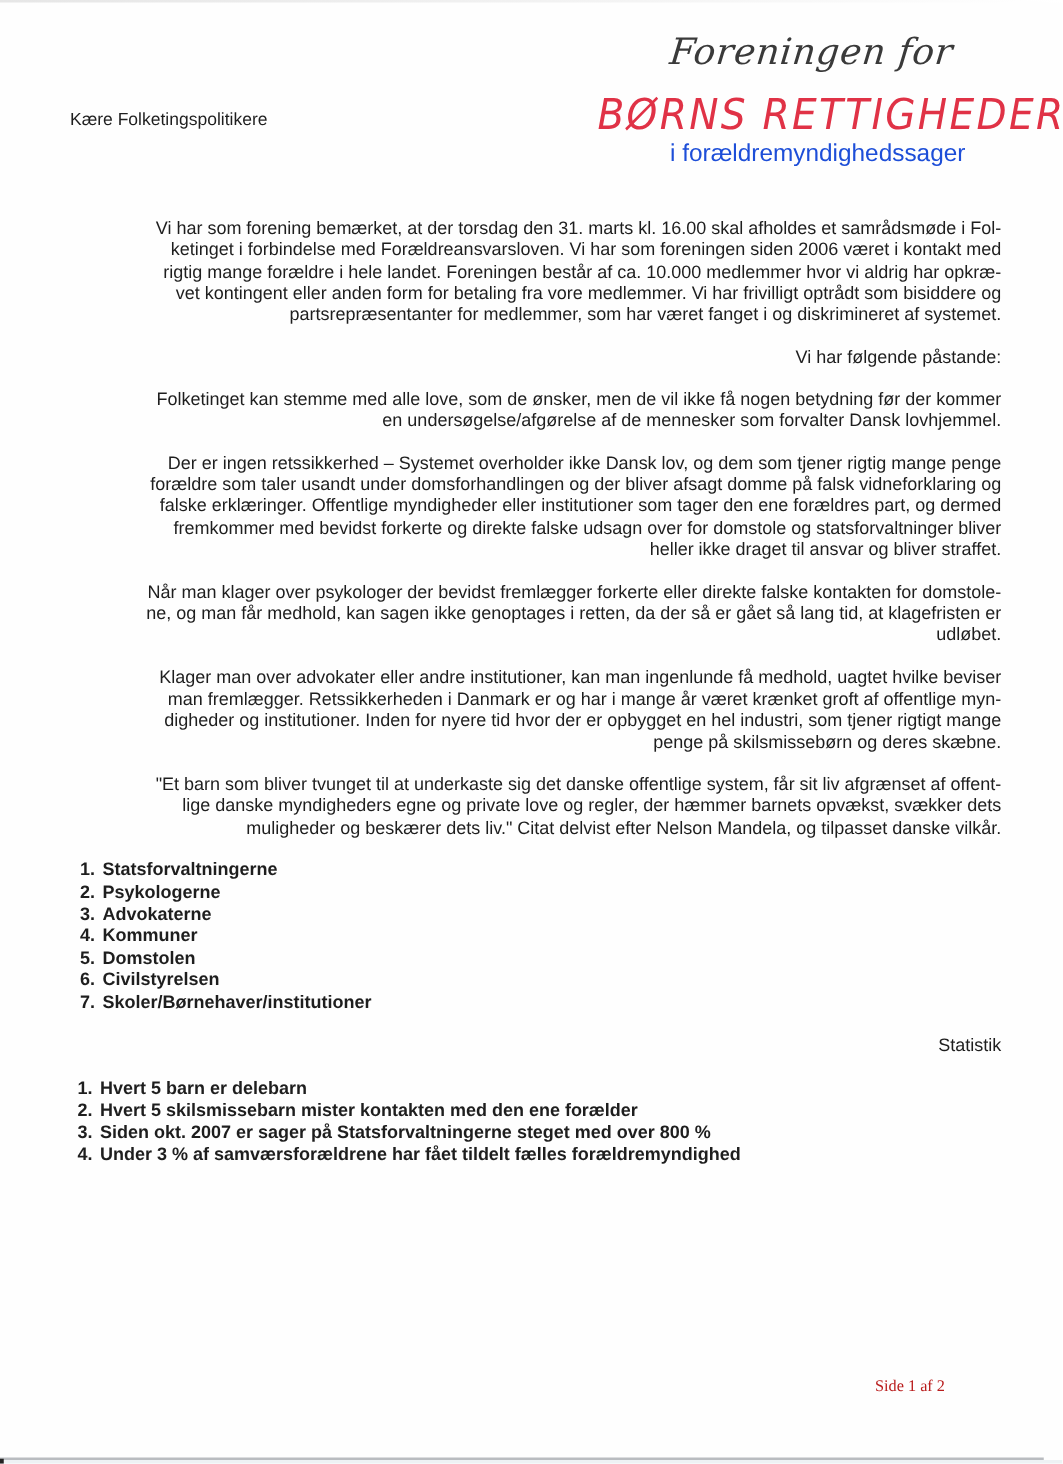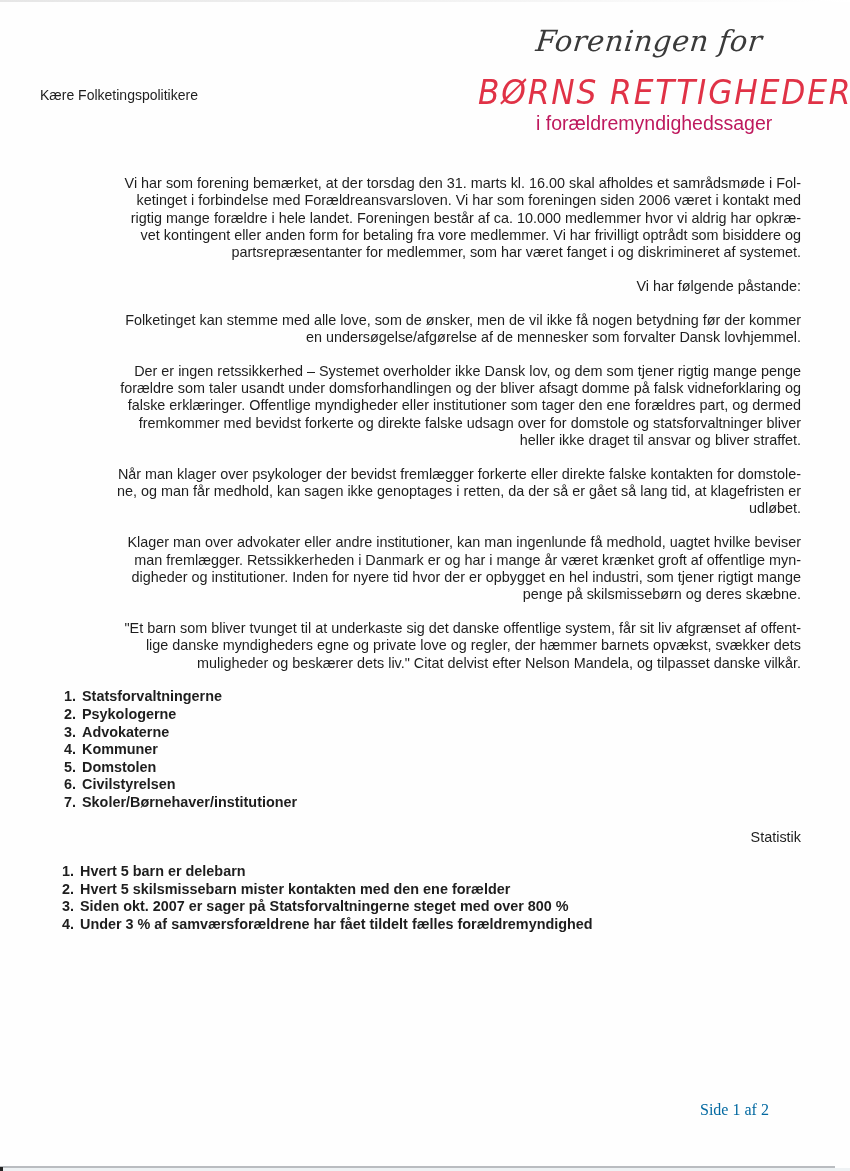--- a/index.html
+++ b/index.html
@@ -77,27 +77,27 @@
     transform: scaleX(0.92);
     transform-origin: left center;
     white-space: nowrap;
   }
   .logo-sub {
     position: absolute;
     left: 66px;
     top: 88px;
     font-family: "Liberation Sans", sans-serif;
     font-size: 19.5px;
-    color: #be185d;
+    color: #1d4ed8;
     white-space: nowrap;
   }
 
   .salutation {
     position: absolute;
-    left: 40px;
+    left: 56px;
     top: 87px;
     font-size: 14px;
     color: #1e1e1e;
   }
 
   .body {
     position: absolute;
     left: 41px;
     top: 175px;
     width: 760px;
@@ -127,22 +127,22 @@
   }
   .list.stats li { padding-left: 21px; }
 
   .heading { margin: 0 0 20px 0; }
 
   .footer {
     position: absolute;
     left: 700px;
     top: 1101px;
     font-family: "Liberation Serif", serif;
-    font-size: 16px;
-    color: #0369a1;
+    font-size: 13px;
+    color: #b91c1c;
   }
 </style>
 </head>
 <body>
 
 <div class="page">
   <div class="top-edge"></div>
 
   <div class="logo">
     <div class="logo-script">Foreningen for</div>

